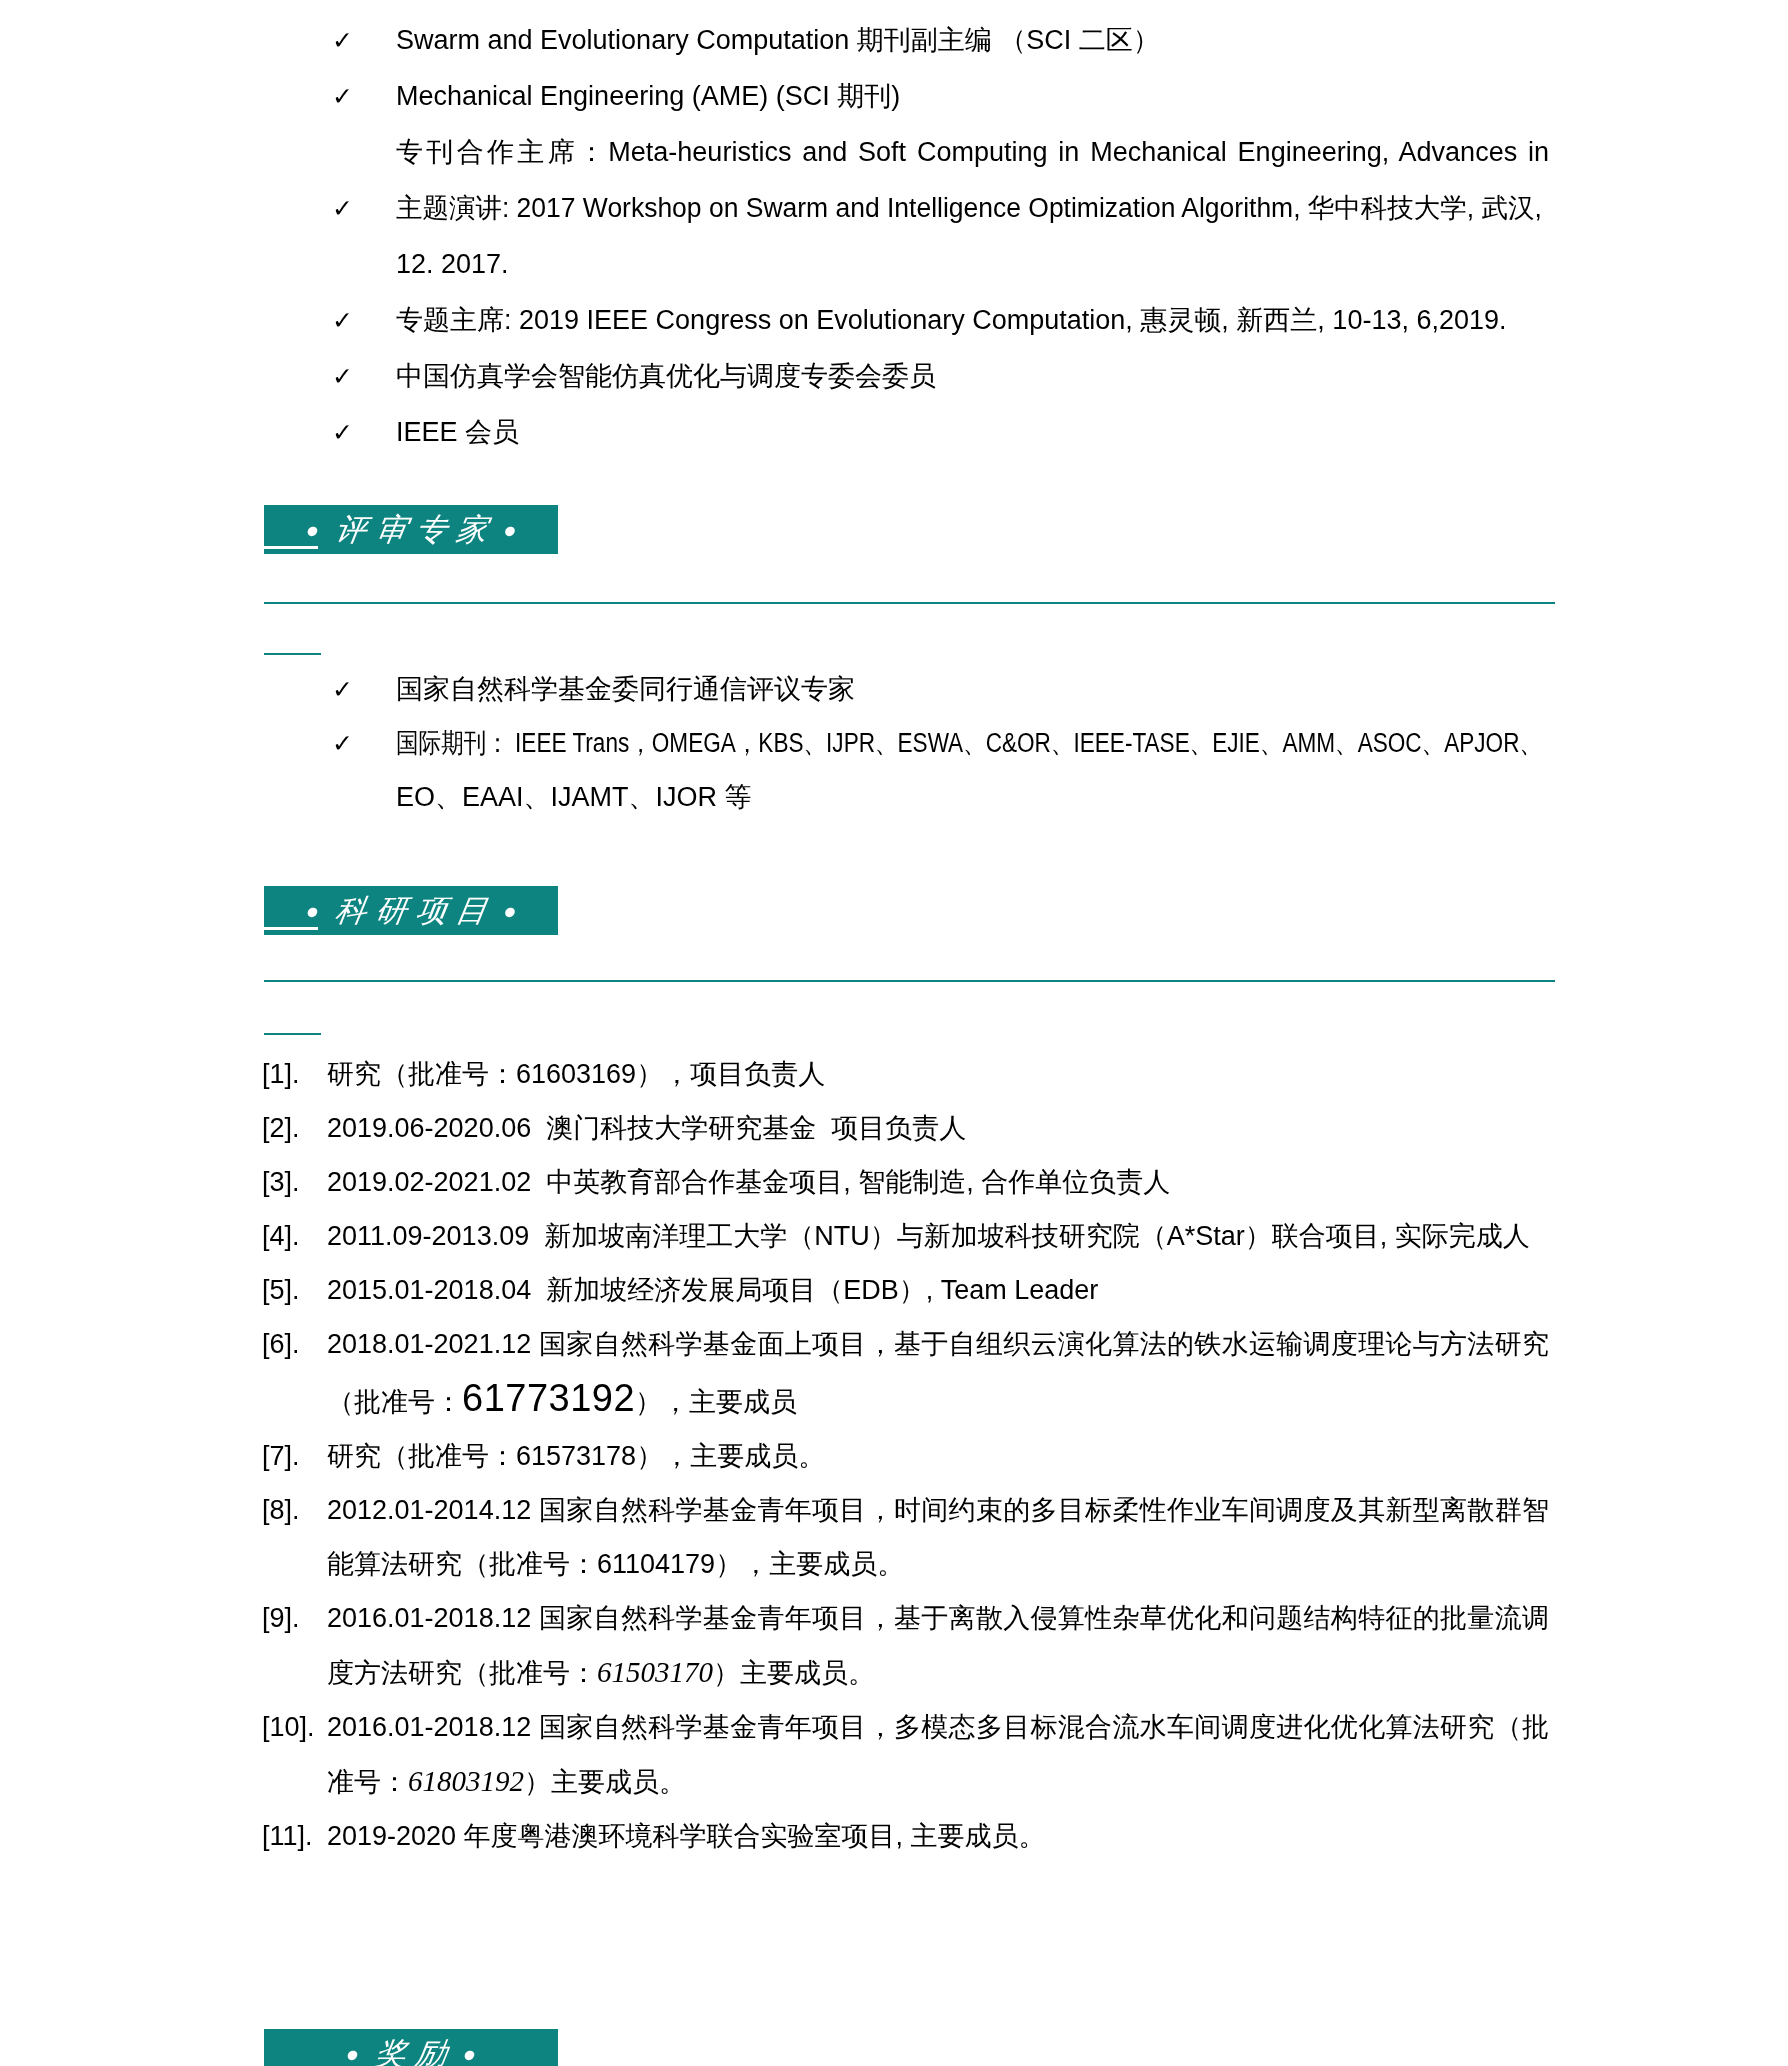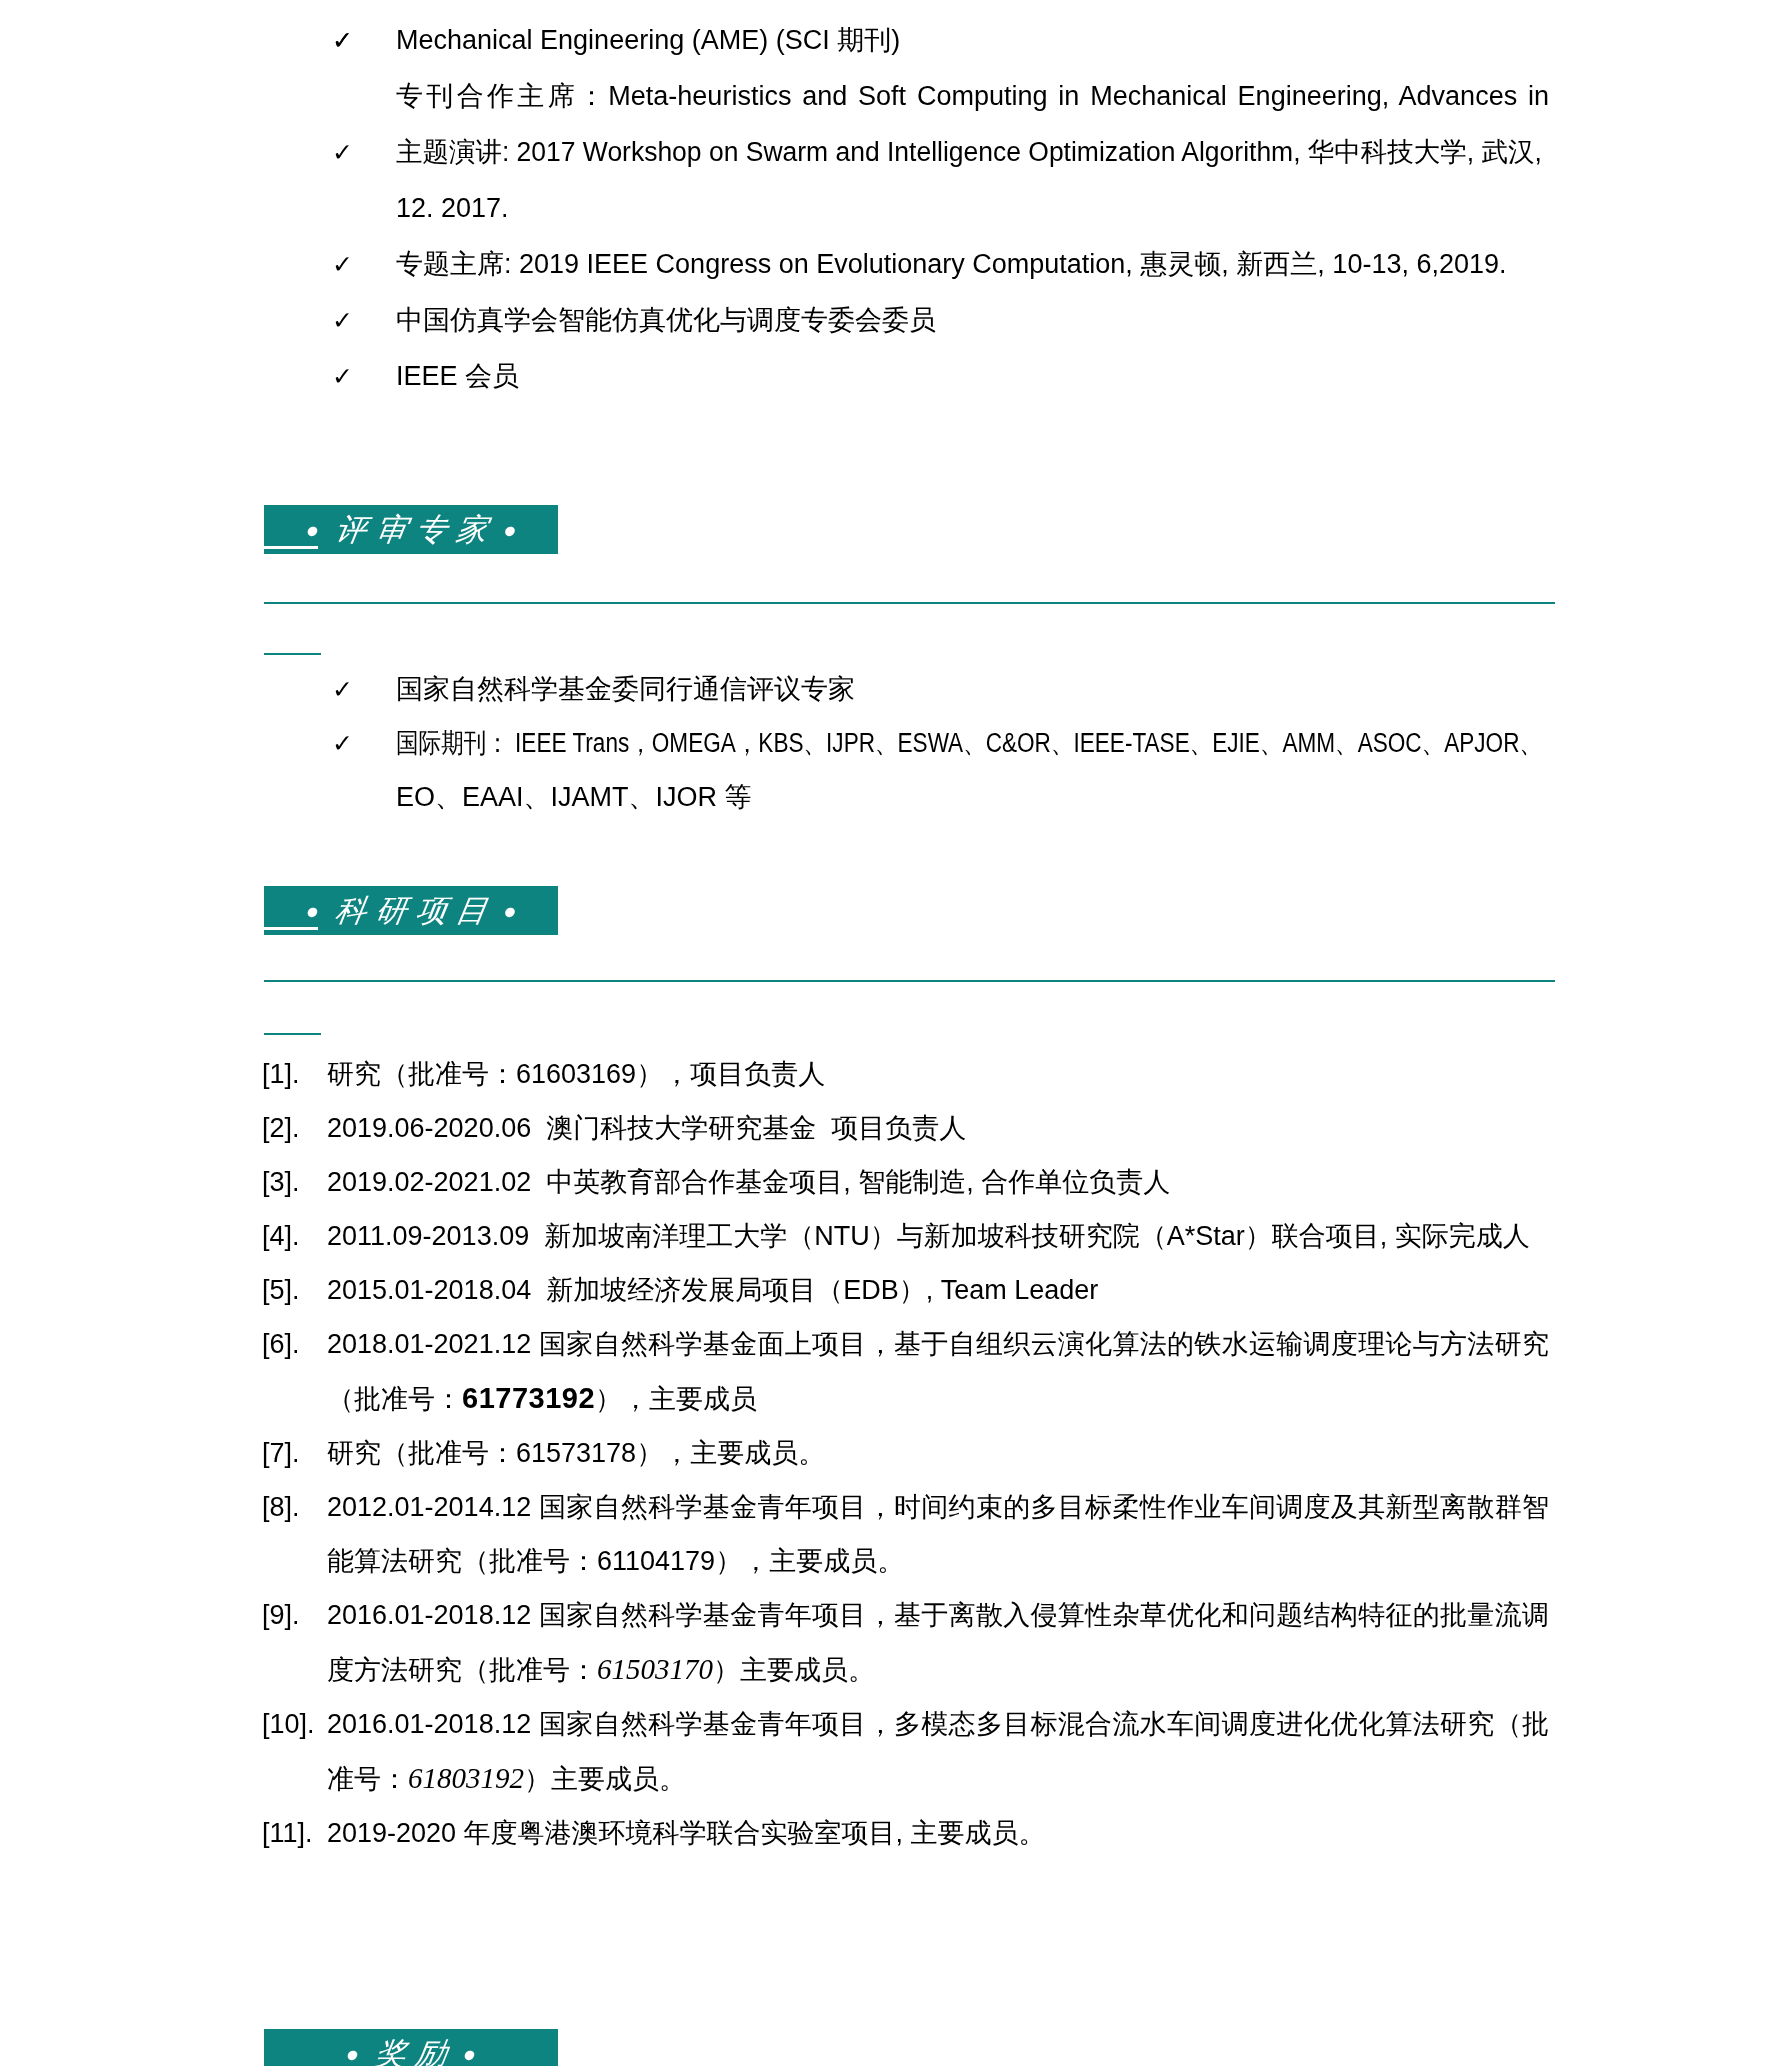--- a/index.html
+++ b/index.html
@@ -24,21 +24,21 @@
   .check {
     position: absolute; left: 70px; top: 0;
     font-size: 25px;
   }
   .cline, .pline { white-space: pre-wrap; }
   .j { text-align: justify; text-align-last: justify; }
 
   .proj { position: relative; padding-left: 65px; }
   .pnum { position: absolute; left: 0; top: 0; }
 
-  .grant-big   { font-size: 29px; font-weight: bold; letter-spacing: 0.5px; }
+  .grant-big   { font-size: 38px; font-weight: normal; letter-spacing: 0.5px; }
   .grant-serif { font-family: "Liberation Serif", "DejaVu Serif", serif; font-size: 29px; font-style: italic; }
 
   .sec-box {
     position: absolute; left: 264px; width: 294px; height: 49px;
     background: var(--accent); color: #fff;
     display: flex; align-items: center; justify-content: center;
   }
   .sec-underline {
     position: absolute; left: 0; bottom: 5.4px;
     width: 54px; height: 2.7px; background: #ffffff;
@@ -61,20 +61,21 @@
 </style>
 </head>
 <body>
 
 <div class="page">
 
   <div id="intro-list" class="block">
 
     <div class="citem">
       <span class="check">✓</span>
+      <div class="cline">Swarm and Evolutionary Computation 期刊副主编 （SCI 二区）</div>
     </div>
 
     <div class="citem">
       <span class="check">✓</span>
       <div class="cline">Mechanical Engineering (AME) (SCI 期刊)</div>
       <div class="cline j">专刊合作主席：Meta-heuristics and Soft Computing in Mechanical Engineering, Advances in</div>
     </div>
 
     <div class="citem">
       <span class="check">✓</span>

